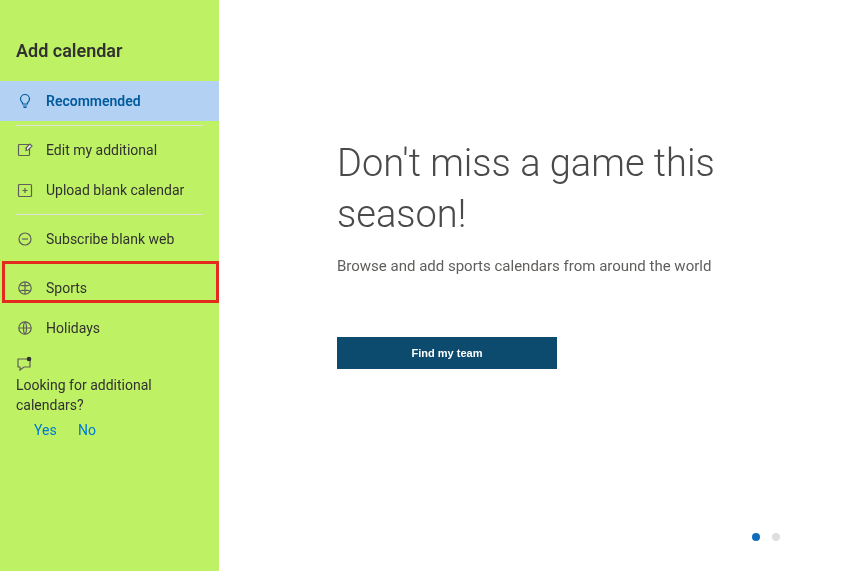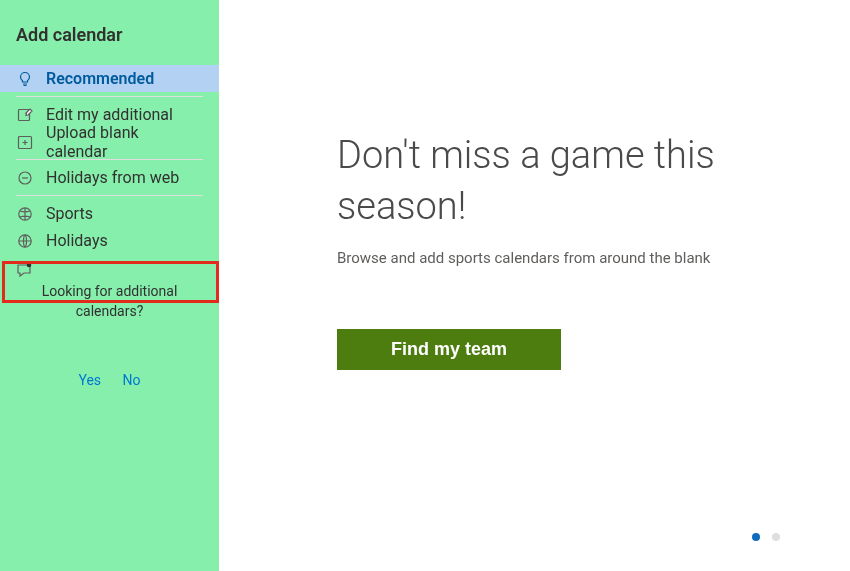--- a/index.html
+++ b/index.html
@@ -7,36 +7,36 @@
       font-family: "Segoe UI", -apple-system, BlinkMacSystemFont, Roboto, sans-serif;
       width: 850px;
       height: 571px;
       display: flex;
       background: #fff;
       color: #323130;
       overflow: hidden;
     }
     .sidebar {
       width: 219px;
-      background: #86efac;
+      background: #bef264;
       display: flex;
       flex-direction: column;
-      padding-top: 18px;
+      padding-top: 34px;
     }
     .sidebar-title {
       font-size: 18px;
       font-weight: 600;
       padding: 6px 16px 20px 16px;
     }
     .side-item {
       display: flex;
       align-items: center;
-      height: 27px;
+      height: 40px;
       padding: 0 16px;
-      font-size: 16px;
+      font-size: 14px;
       color: #323130;
       cursor: pointer;
       position: relative;
     }
     .side-item .icon {
       width: 18px;
       height: 18px;
       flex: 0 0 18px;
       margin-right: 12px;
       display: inline-flex;
@@ -61,57 +61,57 @@
       top: 261px;
       width: 217px;
       height: 42px;
       pointer-events: none;
     }
     .feedback-block {
       padding: 8px 16px 0 16px;
       font-size: 14px;
       color: #323130;
       line-height: 1.4;
-      text-align: center;
     }
     .feedback-block .icon-row {
       margin-bottom: 2px;
     }
     .feedback-links a {
       color: #0078d4;
       text-decoration: none;
       margin-right: 18px;
       cursor: pointer;
       font-size: 14px;
     }
-    .feedback-links { padding-left: 18px; padding-top: 6px; margin-top: 44px; }
+    .feedback-links { padding-left: 18px; padding-top: 6px; }
 
     .main {
       flex: 1;
       position: relative;
       padding: 130px 56px 40px 118px;
+      margin-top: 8px;
     }
     .hero-title {
       font-size: 38px;
       font-weight: 300;
       color: #4a4a4a;
       line-height: 1.35;
       margin-bottom: 16px;
       max-width: 500px;
     }
     .hero-sub {
       font-size: 15px;
       color: #605e5c;
       margin-bottom: 62px;
     }
     .primary-btn {
       display: inline-block;
-      background: #4d7c0f;
+      background: #0c4a6e;
       color: #fff;
-      font-size: 18px;
+      font-size: 11px;
       font-weight: 600;
       border: none;
       padding: 10px 54px;
       min-width: 220px;
       text-align: center;
       cursor: pointer;
     }
     .pager {
       position: absolute;
       right: 70px;
@@ -169,21 +169,21 @@
 
   <div class="divider"></div>
 
   <div class="side-item">
     <span class="icon">
       <svg width="16" height="16" viewBox="0 0 16 16" fill="none" stroke="#605e5c" stroke-width="1.2">
         <circle cx="8" cy="8" r="6"></circle>
         <path d="M5 8h6"></path>
       </svg>
     </span>
-    <span>Holidays from web</span>
+    <span>Subscribe blank web</span>
   </div>
 
 
   <div class="divider"></div>
 
   <div class="side-item">
     <span class="icon">
       <svg width="16" height="16" viewBox="0 0 16 16" fill="none" stroke="#605e5c" stroke-width="1.2">
         <circle cx="8" cy="8" r="6.2"></circle>
         <path d="M3 5c3 1 7 1 10 0M3 11c3-1 7-1 10 0M8 2v12"></path>
@@ -214,20 +214,20 @@
       <a>Yes</a>
       <a>No</a>
     </div>
   </div>
 
   <div class="highlight"></div>
 </div>
 
 <div class="main">
   <h1 class="hero-title">Don't miss a game this season!</h1>
-  <p class="hero-sub">Browse and add sports calendars from around the blank</p>
+  <p class="hero-sub">Browse and add sports calendars from around the world</p>
   <button class="primary-btn">Find my team</button>
 
   <div class="pager">
     <div class="dot active"></div>
     <div class="dot inactive"></div>
   </div>
 </div>
 
 </body></html>

